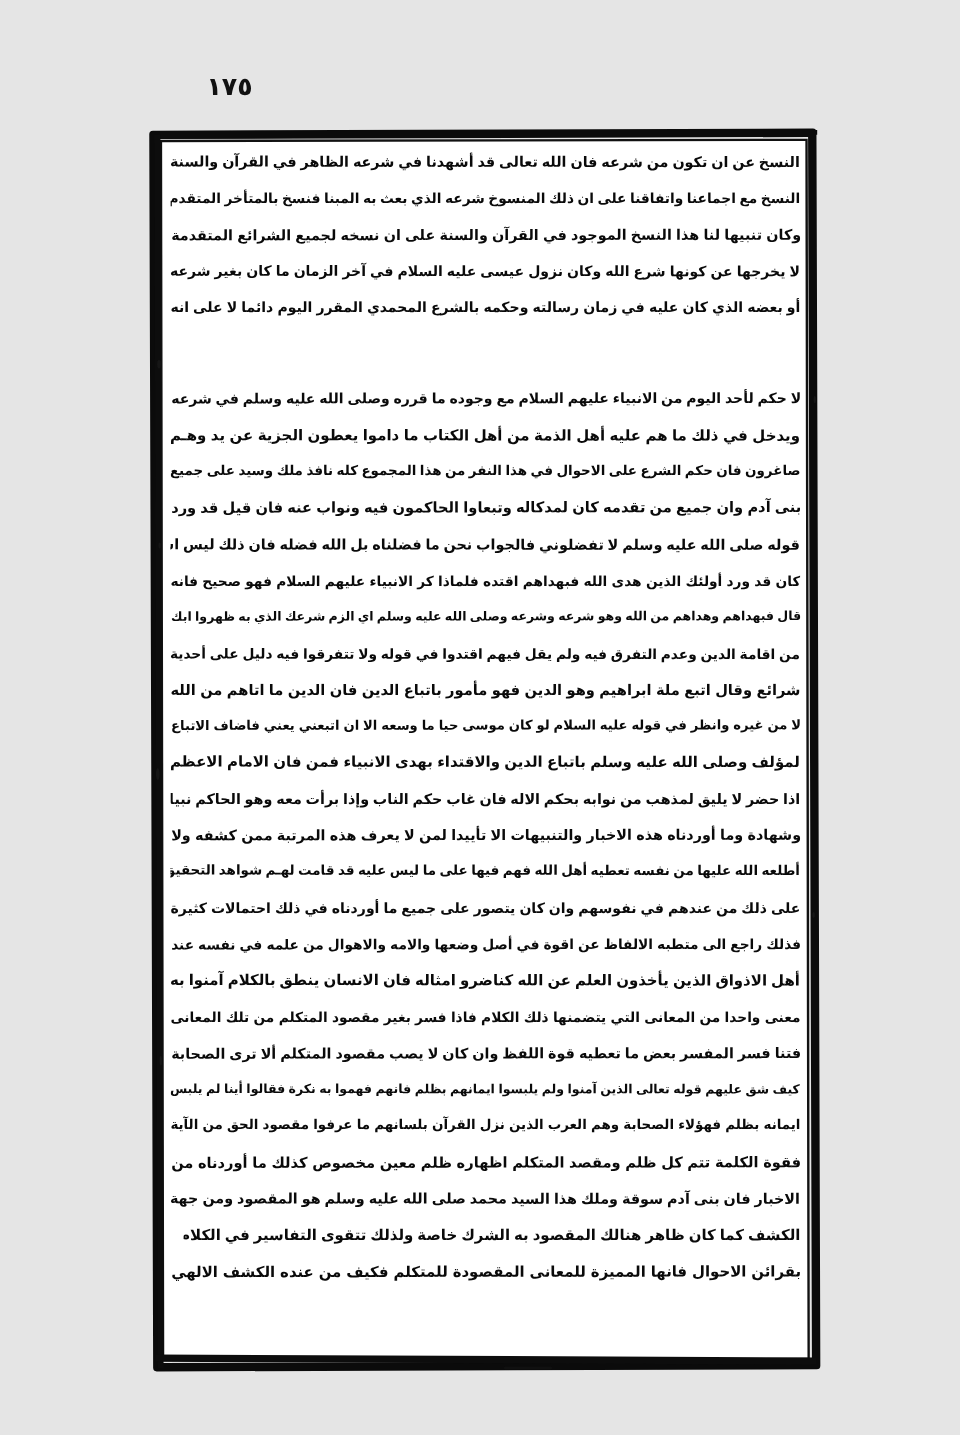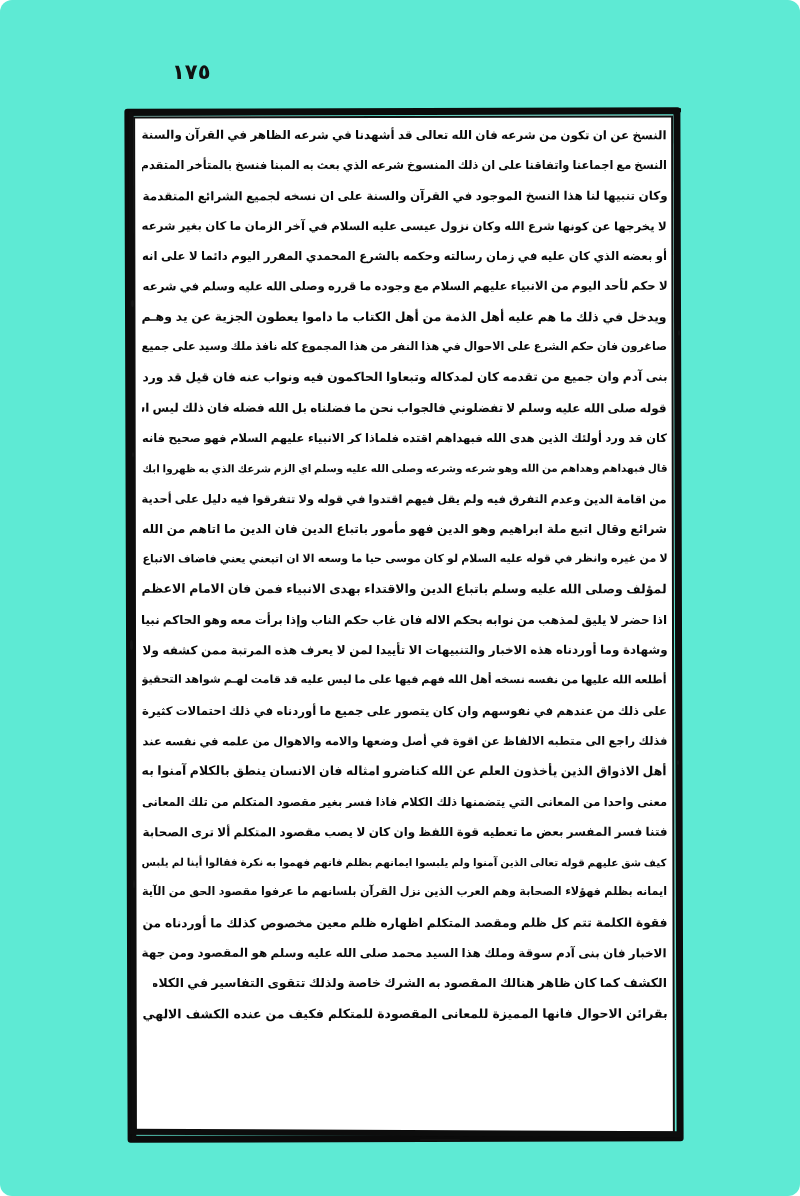--- a/index.html
+++ b/index.html
@@ -11,22 +11,21 @@
     width: 800px;
     height: 1196px;
     font-family: "DejaVu Sans", sans-serif;
     position: relative;
     overflow: hidden;
   }
 
   #page {
     position: absolute;
     inset: 0;
-    background: #5eead4;
-    border-radius: 12px;
+    background: #e5e5e5;
   }
 
   
   #folio {
     position: absolute;
     left: 172px;
     top: 62px;
     width: 90px;
     text-align: left;
     font-family: "DejaVu Sans", sans-serif;
@@ -146,34 +145,34 @@
   <div id="frame-inner"></div>
   <div id="rule-left-heavy"></div>
   <div id="rule-bottom-heavy"></div>
 
   <div id="textblock">
       <div class="line" style="font-size: 11.95px;">النسخ عن ان تكون من شرعه فان الله تعالى قد أشهدنا في شرعه الظاهر في القرآن والسنة</div>
       <div class="line" style="font-size: 11.45px;">النسخ مع اجماعنا واتفاقنا على ان ذلك المنسوخ شرعه الذي بعث به المبنا فنسخ بالمتأخر المتقدم</div>
       <div class="line" style="font-size: 11.95px;">وكان تنبيها لنا هذا النسخ الموجود في القرآن والسنة على ان نسخه لجميع الشرائع المتقدمة</div>
       <div class="line" style="font-size: 11.7px;">لا يخرجها عن كونها شرع الله وكان نزول عيسى عليه السلام في آخر الزمان ما كان بغير شرعه</div>
       <div class="line" style="font-size: 11.7px;">أو بعضه الذي كان عليه في زمان رسالته وحكمه بالشرع المحمدي المقرر اليوم دائما لا على انه</div>
-      <div class="line" style="font-size: 11.7px;">لا حكم لأحد اليوم من الانبياء عليهم السلام مع وجوده ما قرره وصلى الله عليه وسلم في شرعه</div>
+      <div class="line" style="font-size: 11.7px; margin-top: 46px;">لا حكم لأحد اليوم من الانبياء عليهم السلام مع وجوده ما قرره وصلى الله عليه وسلم في شرعه</div>
       <div class="line" style="font-size: 12.45px;">ويدخل في ذلك ما هم عليه أهل الذمة من أهل الكتاب ما داموا يعطون الجزية عن يد وهـم</div>
       <div class="line" style="font-size: 11.2px;">صاغرون فان حكم الشرع على الاحوال في هذا النفر من هذا المجموع كله نافذ ملك وسيد على جميع</div>
       <div class="line" style="font-size: 12.2px;">بنى آدم وان جميع من تقدمه كان لمدكاله وتبعاوا الحاكمون فيه ونواب عنه فان قيل قد ورد</div>
       <div class="line" style="font-size: 12px;">قوله صلى الله عليه وسلم لا تفضلوني فالجواب نحن ما فضلناه بل الله فضله فان ذلك ليس اشاوان</div>
       <div class="line" style="font-size: 11.45px;">كان قد ورد أولئك الذين هدى الله فبهداهم اقتده فلماذا كر الانبياء عليهم السلام فهو صحيح فانه</div>
       <div class="line" style="font-size: 10.45px;">قال فبهداهم وهداهم من الله وهو شرعه وشرعه وصلى الله عليه وسلم اي الزم شرعك الذي به ظهروا ابك</div>
       <div class="line" style="font-size: 11.45px;">من اقامة الدين وعدم التفرق فيه ولم يقل فيهم اقتدوا في قوله ولا تتفرقوا فيه دليل على أحدية</div>
       <div class="line" style="font-size: 12.2px;">شرائع وقال اتبع ملة ابراهيم وهو الدين فهو مأمور باتباع الدين فان الدين ما اتاهم من الله</div>
       <div class="line" style="font-size: 10.95px;">لا من غيره وانظر في قوله عليه السلام لو كان موسى حيا ما وسعه الا ان اتبعني يعني فاضاف الاتباع</div>
       <div class="line" style="font-size: 12.45px;">لمؤلف وصلى الله عليه وسلم باتباع الدين والاقتداء بهدى الانبياء فمن فان الامام الاعظم</div>
       <div class="line" style="font-size: 11.95px;">اذا حضر لا يليق لمذهب من نوابه بحكم الاله فان غاب حكم الناب وإذا برأت معه وهو الحاكم نبيا</div>
       <div class="line" style="font-size: 11.95px;">وشهادة وما أوردناه هذه الاخبار والتنبيهات الا تأييدا لمن لا يعرف هذه المرتبة ممن كشفه ولا</div>
-      <div class="line" style="font-size: 11.2px;">أطلعه الله عليها من نفسه نسخه أهل الله فهم فيها على ما ليس عليه قد قامت لهـم شواهد التحقيق</div>
+      <div class="line" style="font-size: 11.2px;">أطلعه الله عليها من نفسه تعطيه أهل الله فهم فيها على ما ليس عليه قد قامت لهـم شواهد التحقيق</div>
       <div class="line" style="font-size: 11.7px;">على ذلك من عندهم في نفوسهم وان كان يتصور على جميع ما أوردناه في ذلك احتمالات كثيرة</div>
       <div class="line" style="font-size: 11.45px;">فذلك راجع الى متطبه الالفاظ عن اقوة في أصل وضعها والامه والاهوال من علمه في نفسه عند</div>
       <div class="line" style="font-size: 12.45px;">أهل الاذواق الذين يأخذون العلم عن الله كناضرو امثاله فان الانسان ينطق بالكلام آمنوا به</div>
       <div class="line" style="font-size: 11.45px;">معنى واحدا من المعانى التي يتضمنها ذلك الكلام فاذا فسر بغير مقصود المتكلم من تلك المعانى</div>
       <div class="line" style="font-size: 11.95px;">فتنا فسر المفسر بعض ما تعطيه قوة اللفظ وان كان لا يصب مقصود المتكلم ألا ترى الصحابة</div>
       <div class="line" style="font-size: 10.45px;">كيف شق عليهم قوله تعالى الذين آمنوا ولم يلبسوا ايمانهم بظلم فانهم فهموا به نكرة فقالوا أينا لم يلبس</div>
       <div class="line" style="font-size: 11.2px;">ايمانه بظلم فهؤلاء الصحابة وهم العرب الذين نزل القرآن بلسانهم ما عرفوا مقصود الحق من الآية</div>
       <div class="line" style="font-size: 12.2px;">فقوة الكلمة تتم كل ظلم ومقصد المتكلم اظهاره ظلم معين مخصوص كذلك ما أوردناه من</div>
       <div class="line" style="font-size: 11.95px;">الاخبار فان بنى آدم سوقة وملك هذا السيد محمد صلى الله عليه وسلم هو المقصود ومن جهة</div>
       <div class="line" style="font-size: 12.45px; margin-left: 11px;">الكشف كما كان ظاهر هنالك المقصود به الشرك خاصة ولذلك تتقوى التفاسير في الكلام</div>

